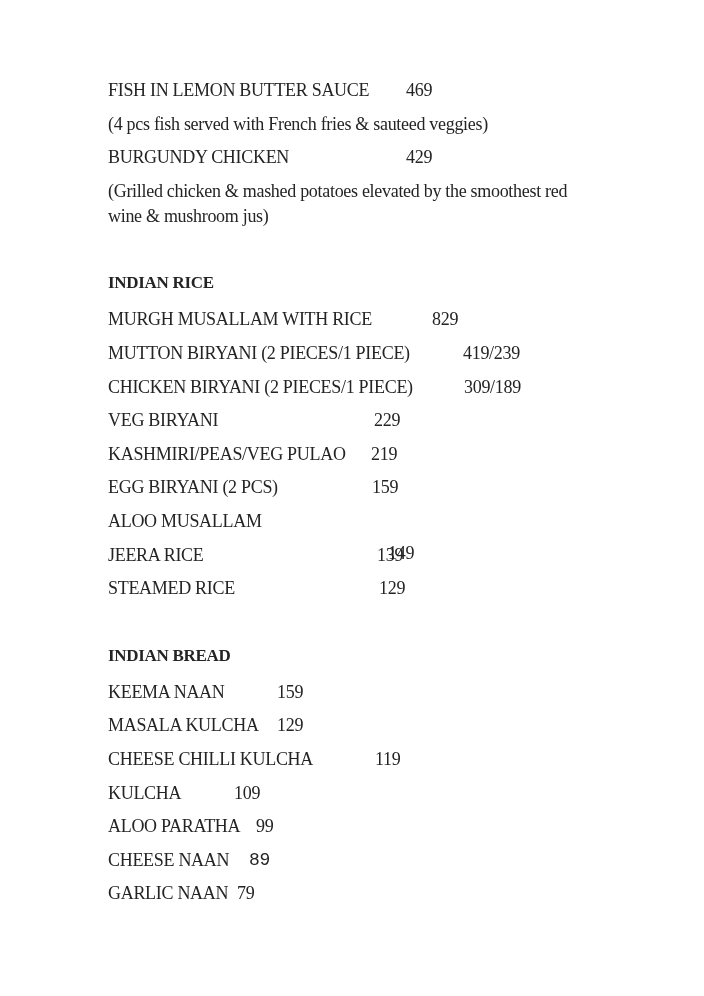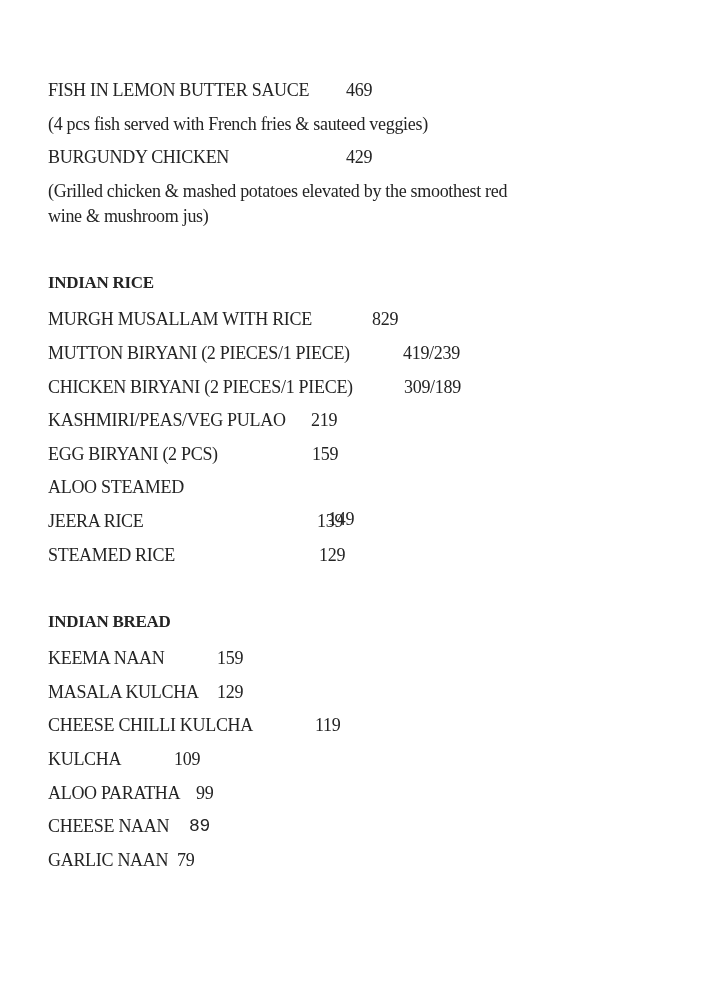--- a/index.html
+++ b/index.html
@@ -9,21 +9,21 @@
     height: 996px;
     background: #ffffff;
     overflow: hidden;
   }
   .content {
     display: flex;
     flex-direction: column;
     align-items: flex-start;
     box-sizing: border-box;
     width: 704px;
-    padding: 78px 24px 0 48px;
+    padding: 78px 24px 0 108px;
     font-family: "Liberation Serif", "DejaVu Serif", serif;
     color: #242424;
     font-size: 18px;
     letter-spacing: -0.3px;
   }
   .menu-row {
     position: relative;
     line-height: 25px;
     margin: 0 0 8.6px 0;
     white-space: pre;
@@ -56,23 +56,24 @@
   <div class="content" id="menu-content">
       <div class="menu-row"><span class="menu-item-name">FISH IN LEMON BUTTER SAUCE</span><span class="menu-item-price" style="left: 298px;">469</span></div>
       <div class="menu-desc">(4 pcs fish served with French fries &amp; sauteed veggies)</div>
       <div class="menu-row"><span class="menu-item-name">BURGUNDY CHICKEN</span><span class="menu-item-price" style="left: 298px;">429</span></div>
       <div class="menu-desc">(Grilled chicken &amp; mashed potatoes elevated by the smoothest red
 wine &amp; mushroom jus)</div>
       <div class="section-title">INDIAN RICE</div>
       <div class="menu-row"><span class="menu-item-name">MURGH MUSALLAM WITH RICE</span><span class="menu-item-price" style="left: 324px;">829</span></div>
       <div class="menu-row"><span class="menu-item-name">MUTTON BIRYANI (2 PIECES/1 PIECE)</span><span class="menu-item-price" style="left: 355px;">419/239</span></div>
       <div class="menu-row"><span class="menu-item-name">CHICKEN BIRYANI (2 PIECES/1 PIECE)</span><span class="menu-item-price" style="left: 356px;">309/189</span></div>
+      <div class="menu-row"><span class="menu-item-name">VEG BIRYANI</span><span class="menu-item-price" style="left: 266px;">229</span></div>
       <div class="menu-row"><span class="menu-item-name">KASHMIRI/PEAS/VEG PULAO</span><span class="menu-item-price" style="left: 263px;">219</span></div>
       <div class="menu-row"><span class="menu-item-name">EGG BIRYANI (2 PCS)</span><span class="menu-item-price" style="left: 264px;">159</span></div>
-      <div class="menu-row"><span class="menu-item-name">ALOO STEAMED</span><span class="menu-item-price" style="left: 280px; margin-top: 32px;">149</span></div>
+      <div class="menu-row"><span class="menu-item-name">ALOO MUSALLAM</span><span class="menu-item-price" style="left: 280px; margin-top: 32px;">149</span></div>
       <div class="menu-row"><span class="menu-item-name">JEERA RICE</span><span class="menu-item-price" style="left: 269px;">139</span></div>
       <div class="menu-row"><span class="menu-item-name">STEAMED RICE</span><span class="menu-item-price" style="left: 271px;">129</span></div>
       <div class="section-title">INDIAN BREAD</div>
       <div class="menu-row"><span class="menu-item-name">KEEMA NAAN</span><span class="menu-item-price" style="left: 169px;">159</span></div>
       <div class="menu-row"><span class="menu-item-name">MASALA KULCHA</span><span class="menu-item-price" style="left: 169px;">129</span></div>
       <div class="menu-row"><span class="menu-item-name">CHEESE CHILLI KULCHA</span><span class="menu-item-price" style="left: 231px; margin-left: 36px;">119</span></div>
       <div class="menu-row"><span class="menu-item-name">KULCHA</span><span class="menu-item-price" style="left: 126px;">109</span></div>
       <div class="menu-row"><span class="menu-item-name">ALOO PARATHA</span><span class="menu-item-price" style="left: 148px;">99</span></div>
       <div class="menu-row"><span class="menu-item-name">CHEESE NAAN</span><span class="menu-item-price" style="left: 141px; font-family: Liberation Mono, monospace;">89</span></div>
       <div class="menu-row"><span class="menu-item-name">GARLIC NAAN</span><span class="menu-item-price" style="left: 129px;">79</span></div>

